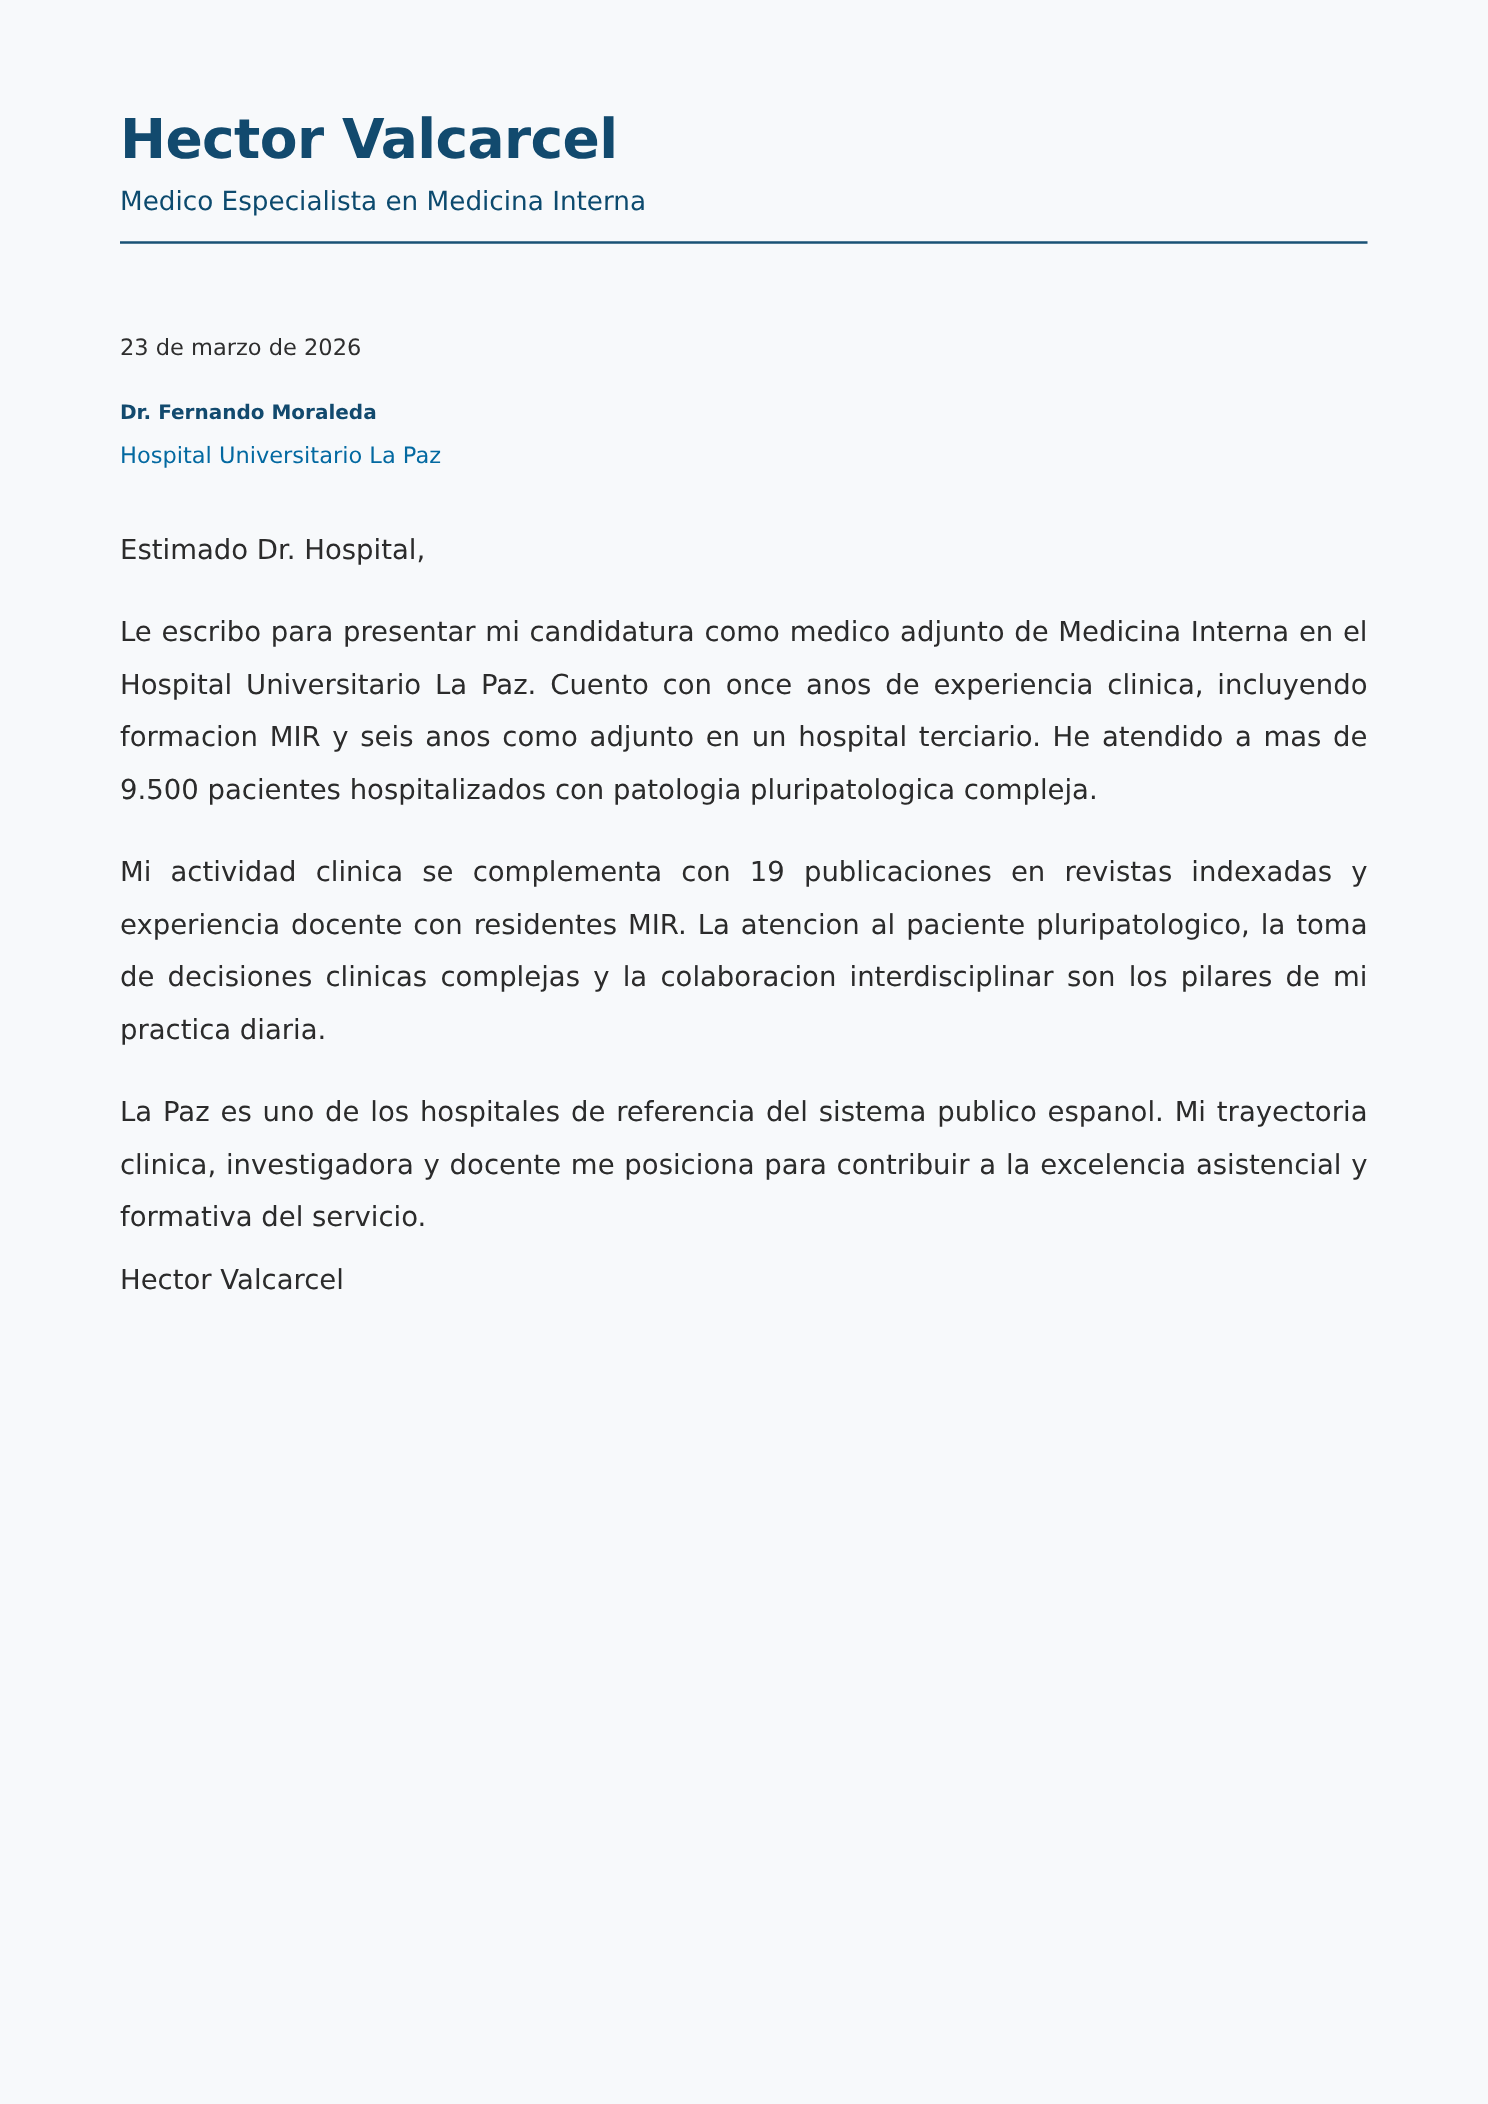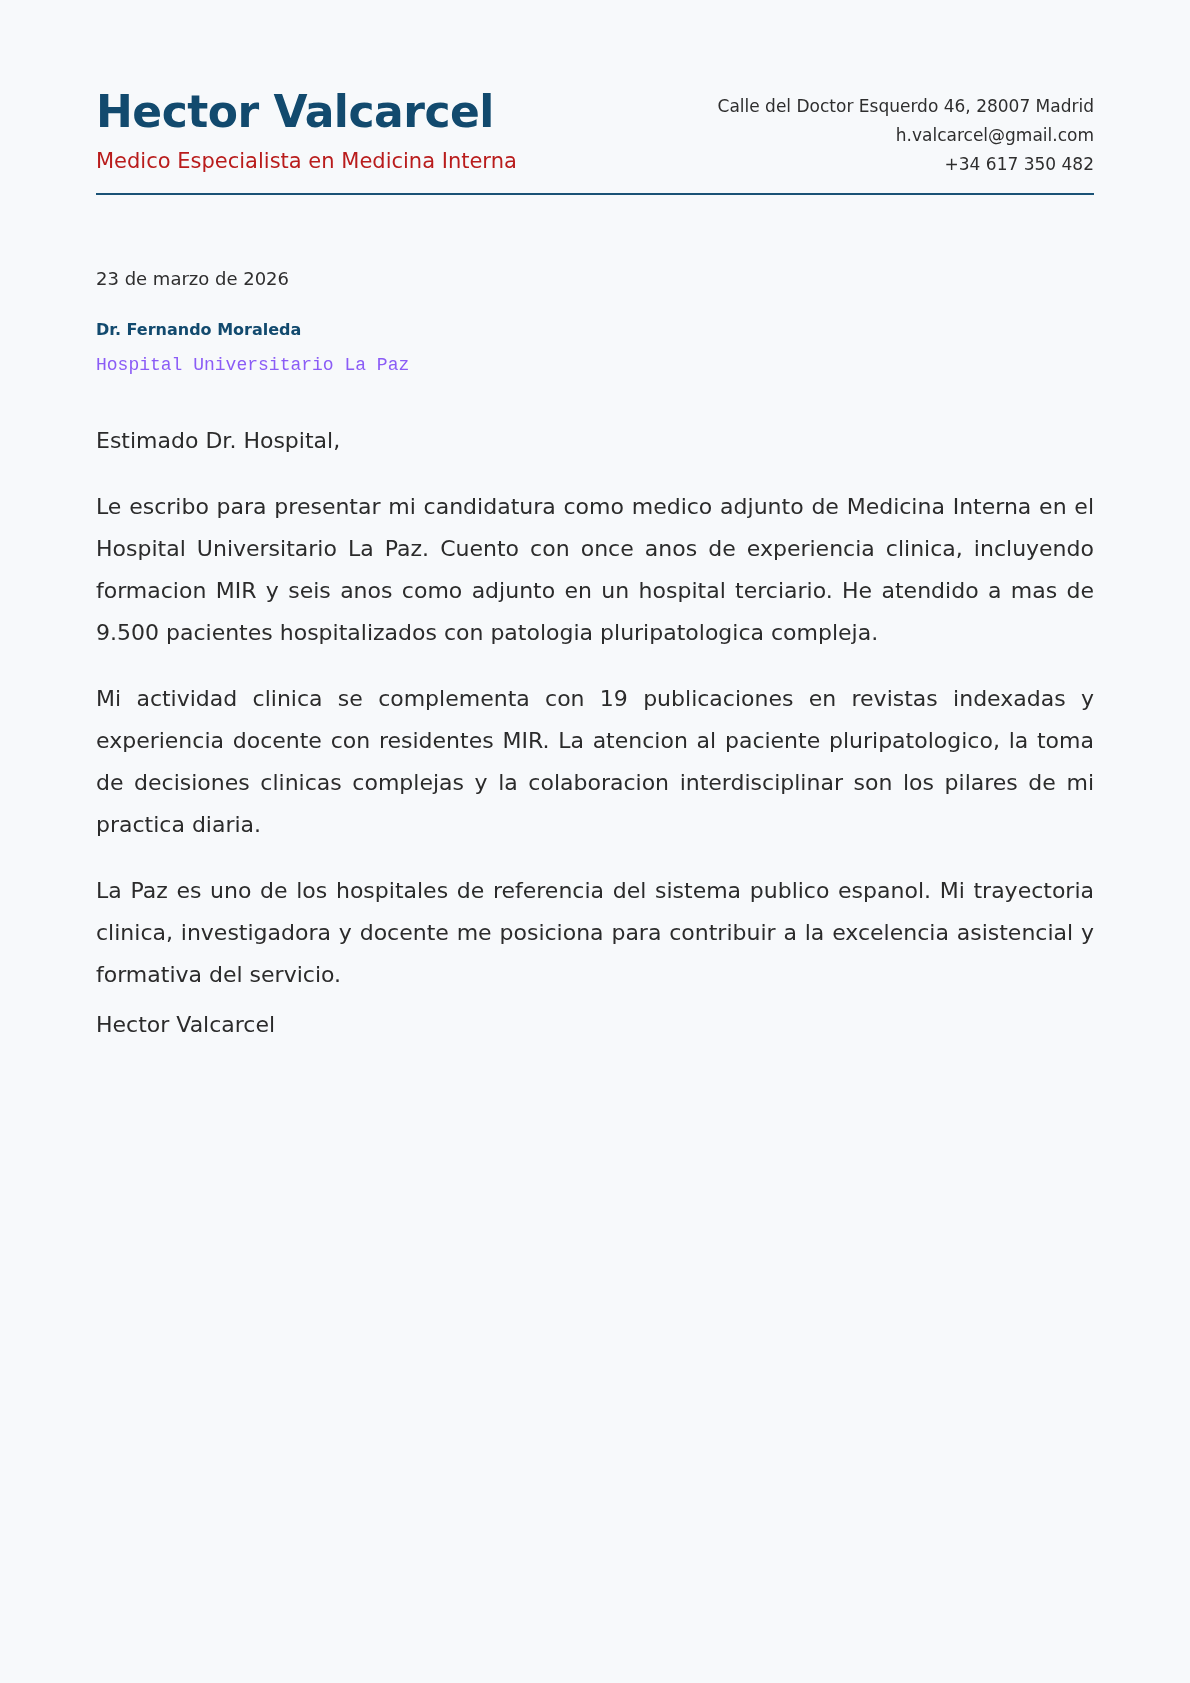--- a/index.html
+++ b/index.html
@@ -36,21 +36,21 @@
       color: #124a6e;
       letter-spacing: -0.5px;
       line-height: 60px;
       white-space: nowrap;
     }
     .title {
       position: absolute;
       left: 0;
       top: 147px;
       font-size: 21px;
-      color: #b91c1c;
+      color: #0c4a6e;
       line-height: 28px;
       white-space: nowrap;
     }
     .contact {
       position: absolute;
       right: 0;
       top: 92px;
       text-align: right;
       font-size: 17px;
       line-height: 29px;
@@ -73,22 +73,21 @@
       font-weight: bold;
       color: #124a6e;
       line-height: 28px;
     }
     .recipient-org {
       position: absolute;
       top: 352px;
       left: 0;
       font-size: 18px;
       line-height: 26px;
-      color: #8b5cf6;
-      font-family: Liberation Mono, monospace;
+      color: #0369a1;
     }
     .body {
       position: absolute;
       top: 420px;
       left: 0;
       width: 998px;
       font-size: 22px;
       line-height: 42px;
       color: #2b2b2b;
     }
@@ -100,25 +99,20 @@
       margin-top: 24px;
     }
   </style>
 </head>
 <body>
 
 <div class="page">
   <div class="header">
     <div class="name">Hector Valcarcel</div>
     <div class="title">Medico Especialista en Medicina Interna</div>
-    <div class="contact">
-      <div>Calle del Doctor Esquerdo 46, 28007 Madrid</div>
-      <div>h.valcarcel@gmail.com</div>
-      <div>+34 617 350 482</div>
-    </div>
   </div>
 
   <div class="date">23 de marzo de 2026</div>
   <div class="recipient-name">Dr. Fernando Moraleda</div>
   <div class="recipient-org">Hospital Universitario La Paz</div>
 
   <div class="body">
     <p>Estimado Dr. Hospital,</p>
     <p class="justify">Le escribo para presentar mi candidatura como medico adjunto de Medicina Interna en el Hospital Universitario La Paz. Cuento con once anos de experiencia clinica, incluyendo formacion MIR y seis anos como adjunto en un hospital terciario. He atendido a mas de 9.500 pacientes hospitalizados con patologia pluripatologica compleja.</p>
     <p class="justify">Mi actividad clinica se complementa con 19 publicaciones en revistas indexadas y experiencia docente con residentes MIR. La atencion al paciente pluripatologico, la toma de decisiones clinicas complejas y la colaboracion interdisciplinar son los pilares de mi practica diaria.</p>

